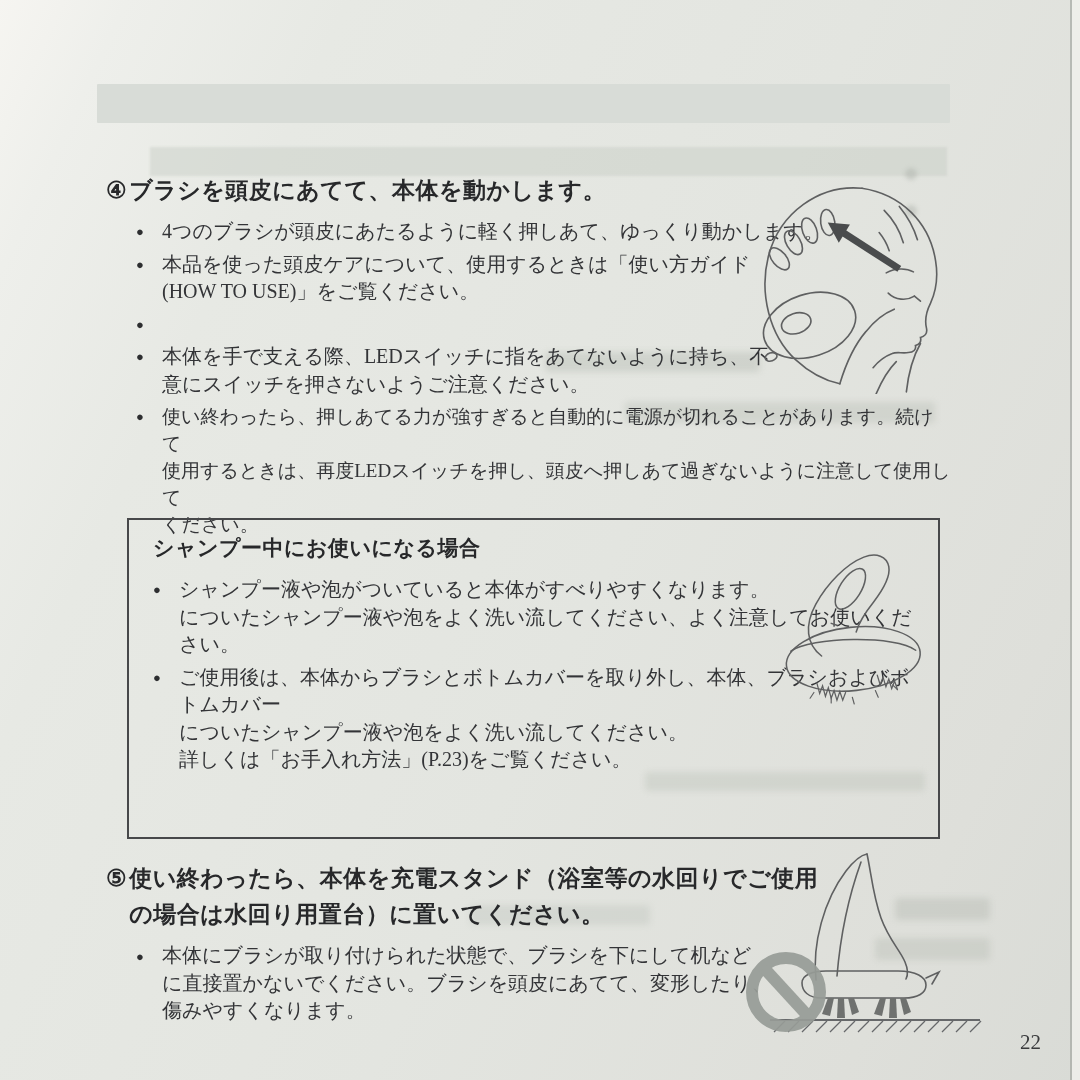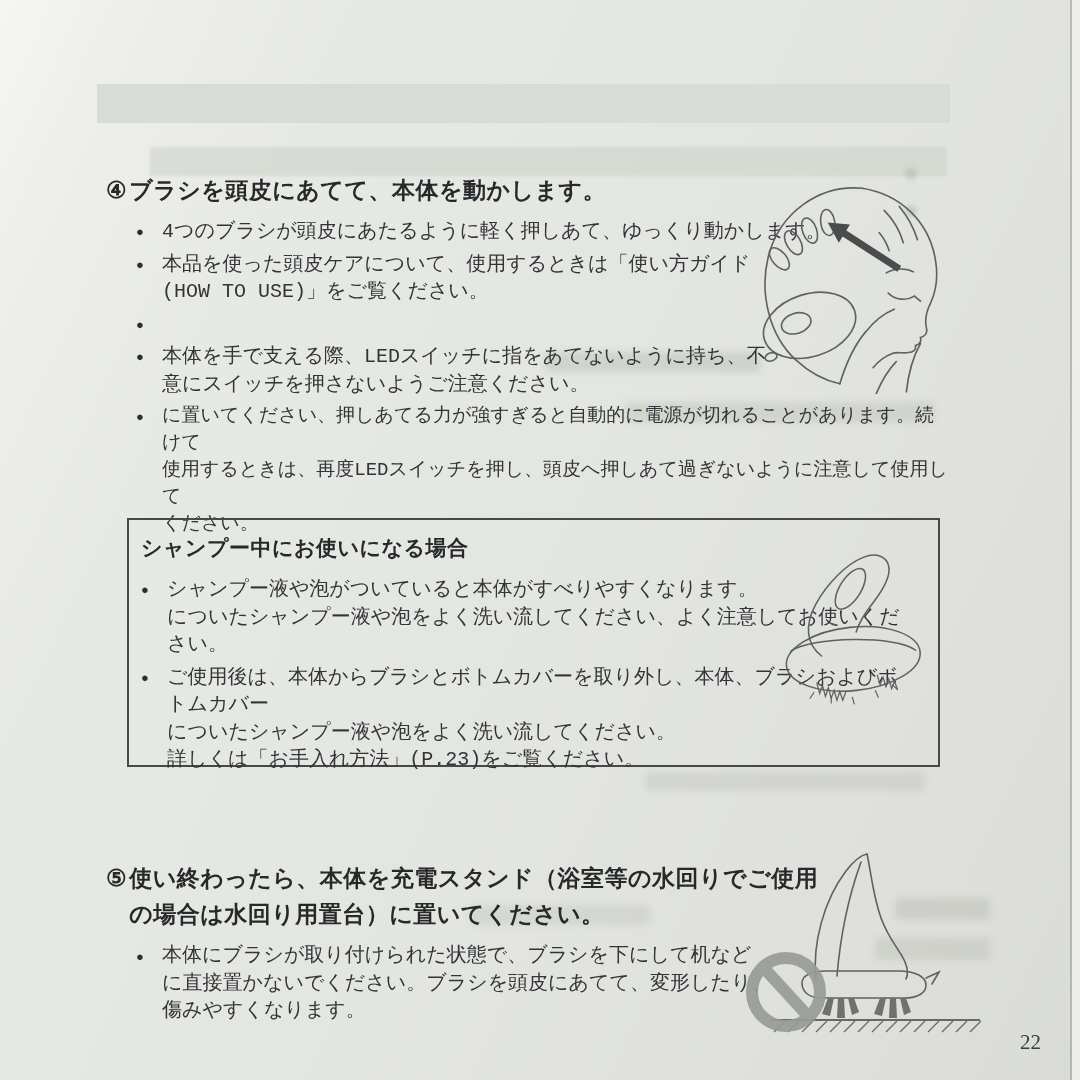--- a/index.html
+++ b/index.html
@@ -17,28 +17,28 @@
 
   .heading{position:absolute;display:flex;font-family:"Liberation Sans",sans-serif;font-weight:700;
     font-size:23px;line-height:36px;color:#27282a;letter-spacing:.5px;white-space:pre-line;}
   .heading .num{margin-right:2px;}
   .step4-heading{left:106px;top:172px;}
   .step5-heading{left:106px;top:860px;width:720px;}
 
   ul.bullets{list-style:none;margin:0;padding:0;position:absolute;}
   ul.bullets li{display:flex;margin-bottom:5px;}
   ul.bullets .marker{flex:0 0 16px;font-size:13px;line-height:27.5px;color:#2d2e30;margin-right:10px;}
-  ul.bullets .txt{white-space:pre-line;font-size:20px;line-height:27.5px;color:#333437;font-family:Liberation Mono, monospace;}
+  ul.bullets .txt{white-space:pre-line;font-size:20px;line-height:27.5px;color:#333437;}
   .step4-list{left:136px;top:218px;width:815px;}
   .step4-list li:last-child .txt{font-size:19px;line-height:27px;}
   .step5-list{left:136px;top:942px;width:660px;}
   .step5-list .txt{line-height:30px;}
 
-  .shampoo-box{position:absolute;left:127px;top:518px;width:813px;height:249px;box-sizing:border-box;
-    border:2px solid #47484a;padding:14px 20px 10px 12px;}
+  .shampoo-box{position:absolute;left:127px;top:518px;width:813px;height:321px;box-sizing:border-box;
+    border:2px solid #47484a;padding:14px 20px 10px 24px;}
   .box-title{font-family:"Liberation Sans",sans-serif;font-weight:700;font-size:21px;color:#27282a;letter-spacing:.5px;}
   .box-intro{margin:10px 0 0 0;white-space:pre-line;font-size:20px;line-height:31.5px;color:#333437;width:610px;}
   .box-list{position:static !important;margin-top:14px !important;}
   .box-list .txt{font-size:18.5px;line-height:29.5px;}
   .box-list .marker{line-height:29.5px;}
 
   .illu{position:absolute;}
   .illu-head{left:735px;top:172px;width:252px;height:222px;}
   .illu-box-device{position:absolute;right:6px;top:6px;width:168px;height:188px;}
   .illu-bottom{left:740px;top:852px;width:250px;height:185px;}
@@ -80,21 +80,21 @@
     <li>
       <span class="marker">●</span>
       </li>
     <li>
       <span class="marker">●</span>
       <span class="txt">本体を手で支える際、LEDスイッチに指をあてないように持ち、不
 意にスイッチを押さないようご注意ください。</span>
       </li>
     <li>
       <span class="marker">●</span>
-      <span class="txt">に置いてください、押しあてる力が強すぎると自動的に電源が切れることがあります。続けて
+      <span class="txt">使い終わったら、押しあてる力が強すぎると自動的に電源が切れることがあります。続けて
 使用するときは、再度LEDスイッチを押し、頭皮へ押しあて過ぎないように注意して使用して
 ください。</span>
       </li>
   </ul>
 
   <svg class="illu illu-head" viewBox="0 0 250 220">
     <g fill="none" stroke="#5f6061" stroke-width="1.6" stroke-linecap="round">
       <path d="M126,16 C84,12 44,40 33,84 C24,120 34,162 60,186 C74,199 90,207 104,210"></path>
       <path d="M126,16 C165,22 193,50 199,88 C202,106 199,119 194,130 C190,138 188,147 190,155 C191,160 188,163 184,164 C185,168 183,171 179,172 C180,176 177,179 172,179 C166,180 160,178 156,180 C148,183 142,188 137,194"></path>
       <path d="M150,100 C159,95 170,95 177,99"></path>

